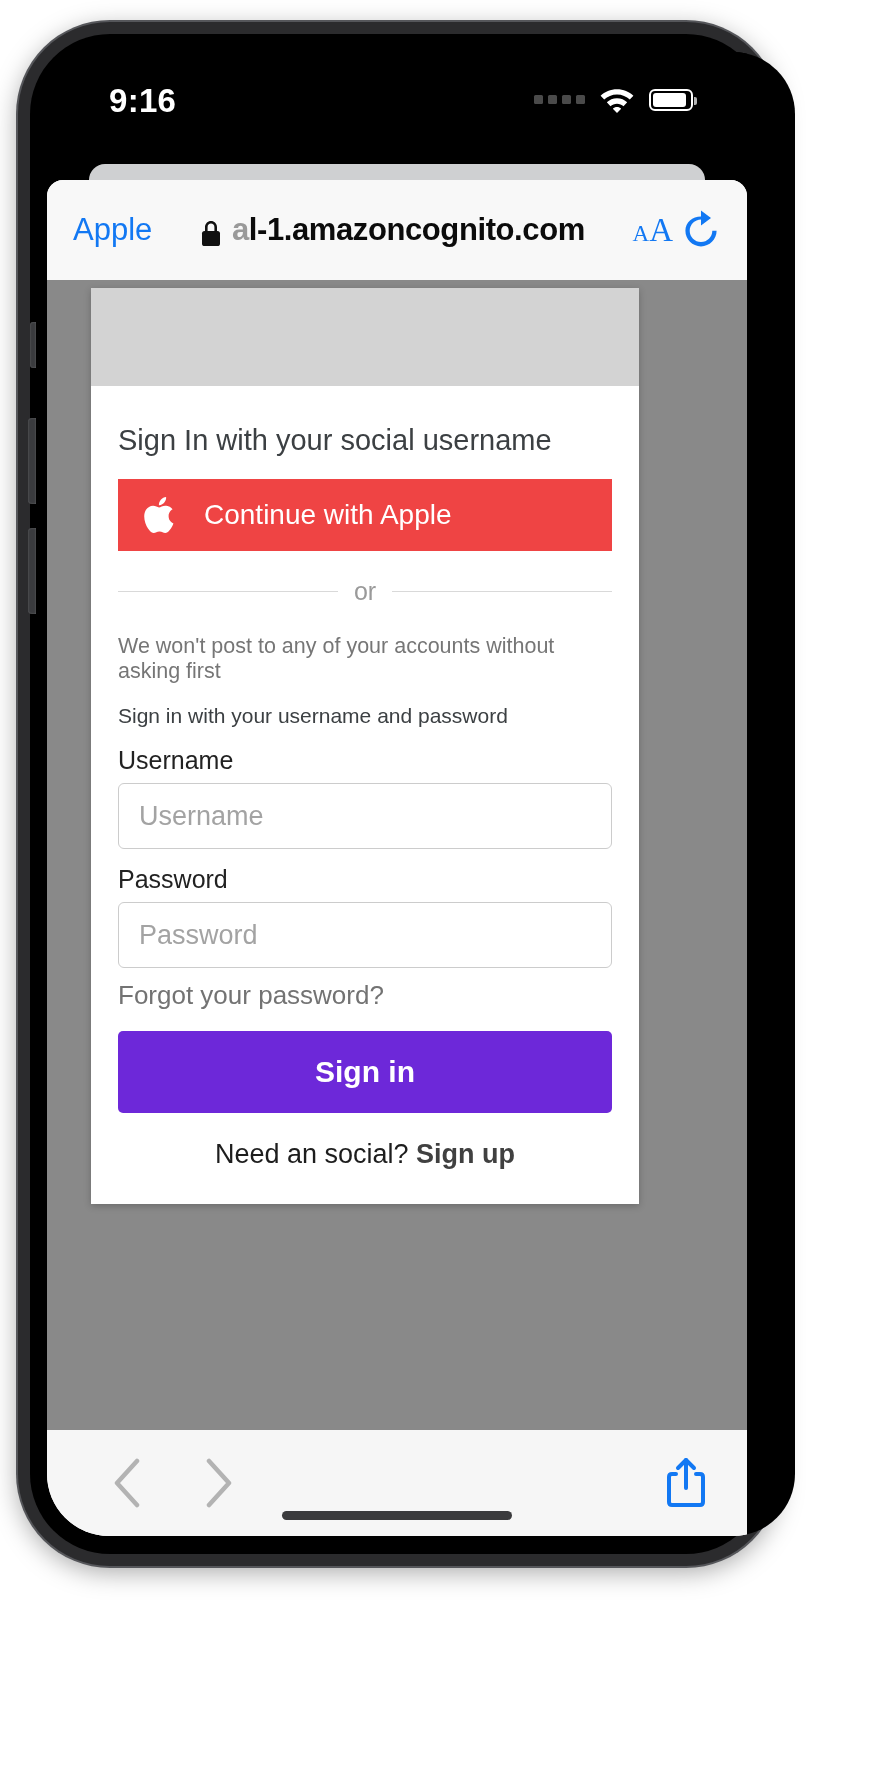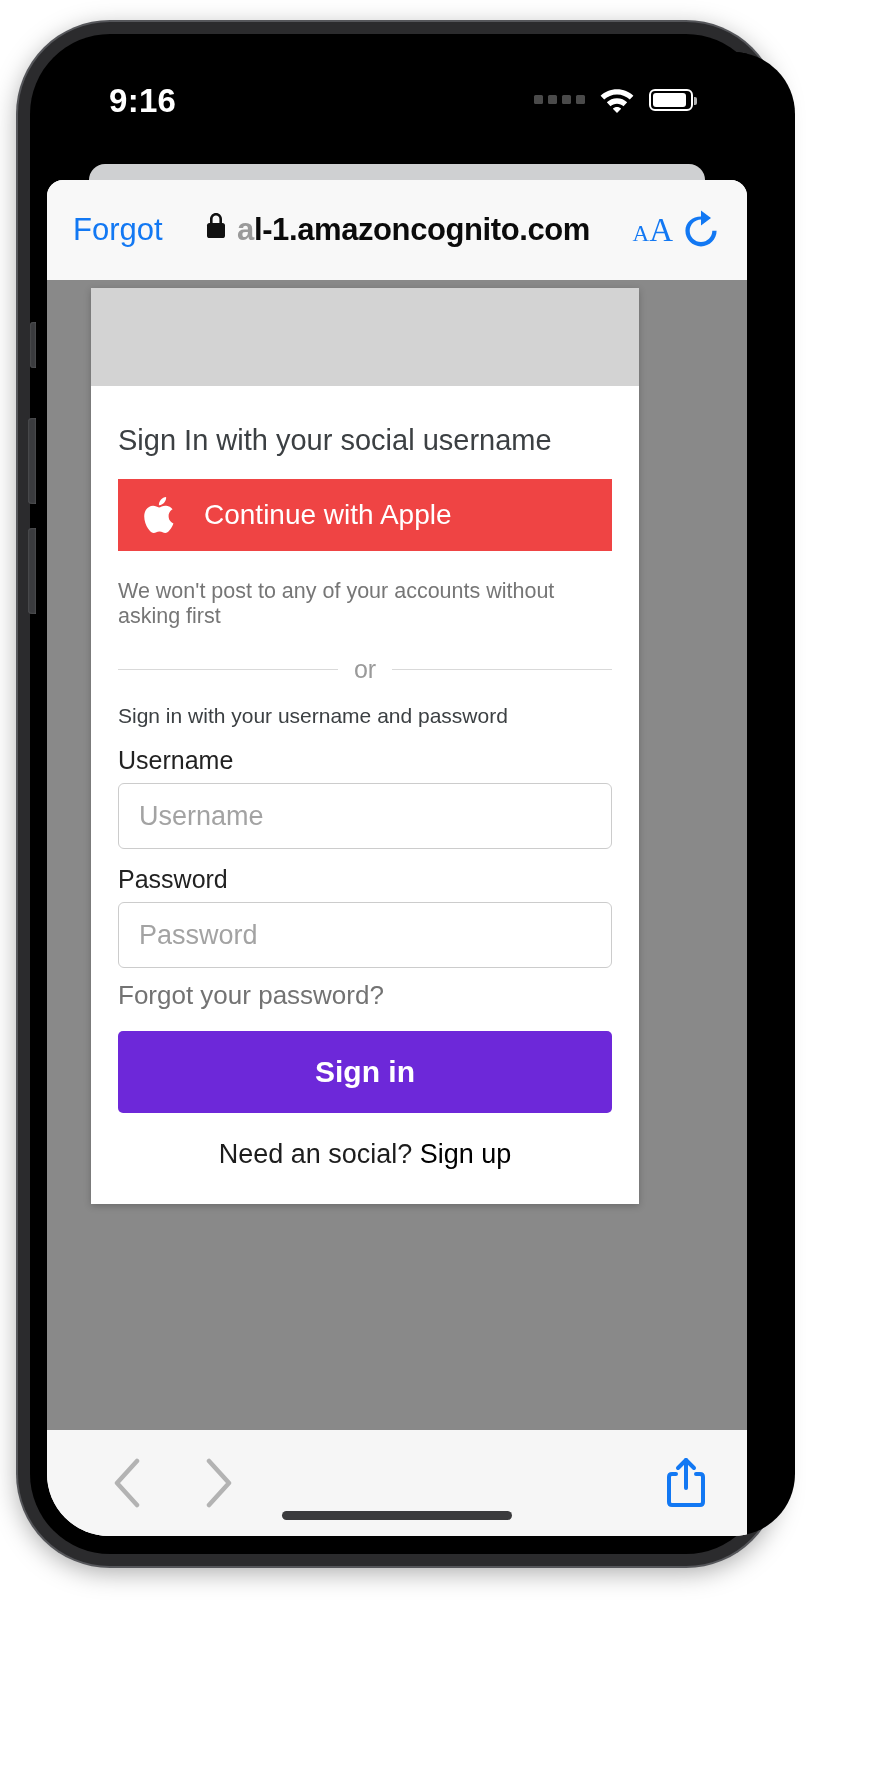--- a/index.html
+++ b/index.html
@@ -160,21 +160,21 @@
   }
   #cancel-button {
     color: #1278f3;
     font-size: 31px;
     white-space: nowrap;
     cursor: pointer;
   }
   #url-area {
     flex: 1;
     display: flex;
-    align-items: flex-start;
+    align-items: flex-end;
     justify-content: center;
     gap: 10px;
     margin: 0 8px;
     min-width: 0;
     cursor: pointer;
   }
   #lock-icon svg { display: block; }
   #url-text {
     font-size: 31px;
     font-weight: 700;
@@ -313,23 +313,24 @@
     cursor: pointer;
     font-family: Liberation Sans, sans-serif;
   }
   #signup-row {
     text-align: center;
     font-size: 27px;
     color: #1d1d1d;
     margin-top: 26px;
   }
   #signup-link {
-    color: #000000;
+    color: #404040;
     text-decoration: none;
     cursor: pointer;
+    font-weight: bold;
   }
 
   
   #browser-bottombar {
     position: absolute;
     left: 0;
     bottom: 0;
     width: 700px;
     height: 106px;
     background: #f6f6f6;
@@ -398,21 +399,21 @@
           <div id="battery-fill"></div>
         </div>
       </div>
     </div>
 
     <div id="sheet-behind"></div>
 
     <div id="browser-sheet">
 
       <div id="browser-topbar">
-        <div id="cancel-button">Forgot</div>
+        <div id="cancel-button">Apple</div>
 
         <div id="url-area">
           <span id="lock-icon">
             <svg width="22" height="28" viewBox="0 0 22 28">
               <path d="M11 1C7.7 1 5 3.7 5 7v4h2.6V7c0-1.9 1.5-3.4 3.4-3.4S14.4 5.1 14.4 7v4H17V7c0-3.3-2.7-6-6-6z" fill="#111"></path>
               <rect x="2" y="11" width="18" height="15" rx="2.6" fill="#111"></rect>
             </svg>
           </span>
           <span id="url-text"><span class="dim">a</span><span>l-1.amazoncognito.com</span></span>
         </div>
@@ -436,27 +437,27 @@
             <button id="apple-button">
               <span id="apple-glyph">
                 <svg width="34" height="42" viewBox="0 0 34 42">
                   <path d="M24.6 22.2c0-4.6 3.7-6.8 3.9-6.9-2.1-3.1-5.4-3.5-6.6-3.6-2.8-.3-5.5 1.7-6.9 1.7-1.4 0-3.6-1.6-5.9-1.6-3 .1-5.8 1.8-7.4 4.5-3.1 5.5-.8 13.6 2.3 18.1 1.5 2.2 3.3 4.6 5.6 4.5 2.3-.1 3.1-1.4 5.9-1.4s3.5 1.4 5.9 1.4c2.4 0 4-2.2 5.5-4.4 1.7-2.5 2.4-5 2.5-5.1-.1-.1-4.8-1.8-4.8-7.2z" fill="#fff"></path>
                   <path d="M20.3 8.6C21.5 7.1 22.4 5 22.1 3c-1.8.1-4 1.2-5.3 2.7-1.1 1.3-2.1 3.5-1.9 5.5 2.1.2 4.2-1 5.4-2.6z" fill="#fff"></path>
                 </svg>
               </span>
               <span id="apple-label">Continue with Apple</span>
             </button>
 
-            <div id="social-disclaimer">We won't post to any of your accounts without asking first</div>
-
             <div id="or-divider">
               <span class="rule"></span>
               <span class="or-label">or</span>
               <span class="rule"></span>
             </div>
+
+            <div id="social-disclaimer">We won't post to any of your accounts without asking first</div>
 
             <div class="heading-userpass">Sign in with your username and password</div>
 
             <div class="field-label">Username</div>
             <input class="text-input" type="text" id="username-input" placeholder="Username" style="">
 
             <div class="field-label" style="margin-top:16px;">Password</div>
             <input class="text-input" type="text" id="password-input" placeholder="Password" style="">
 
             <a id="forgot-password-link">Forgot your password?</a>

